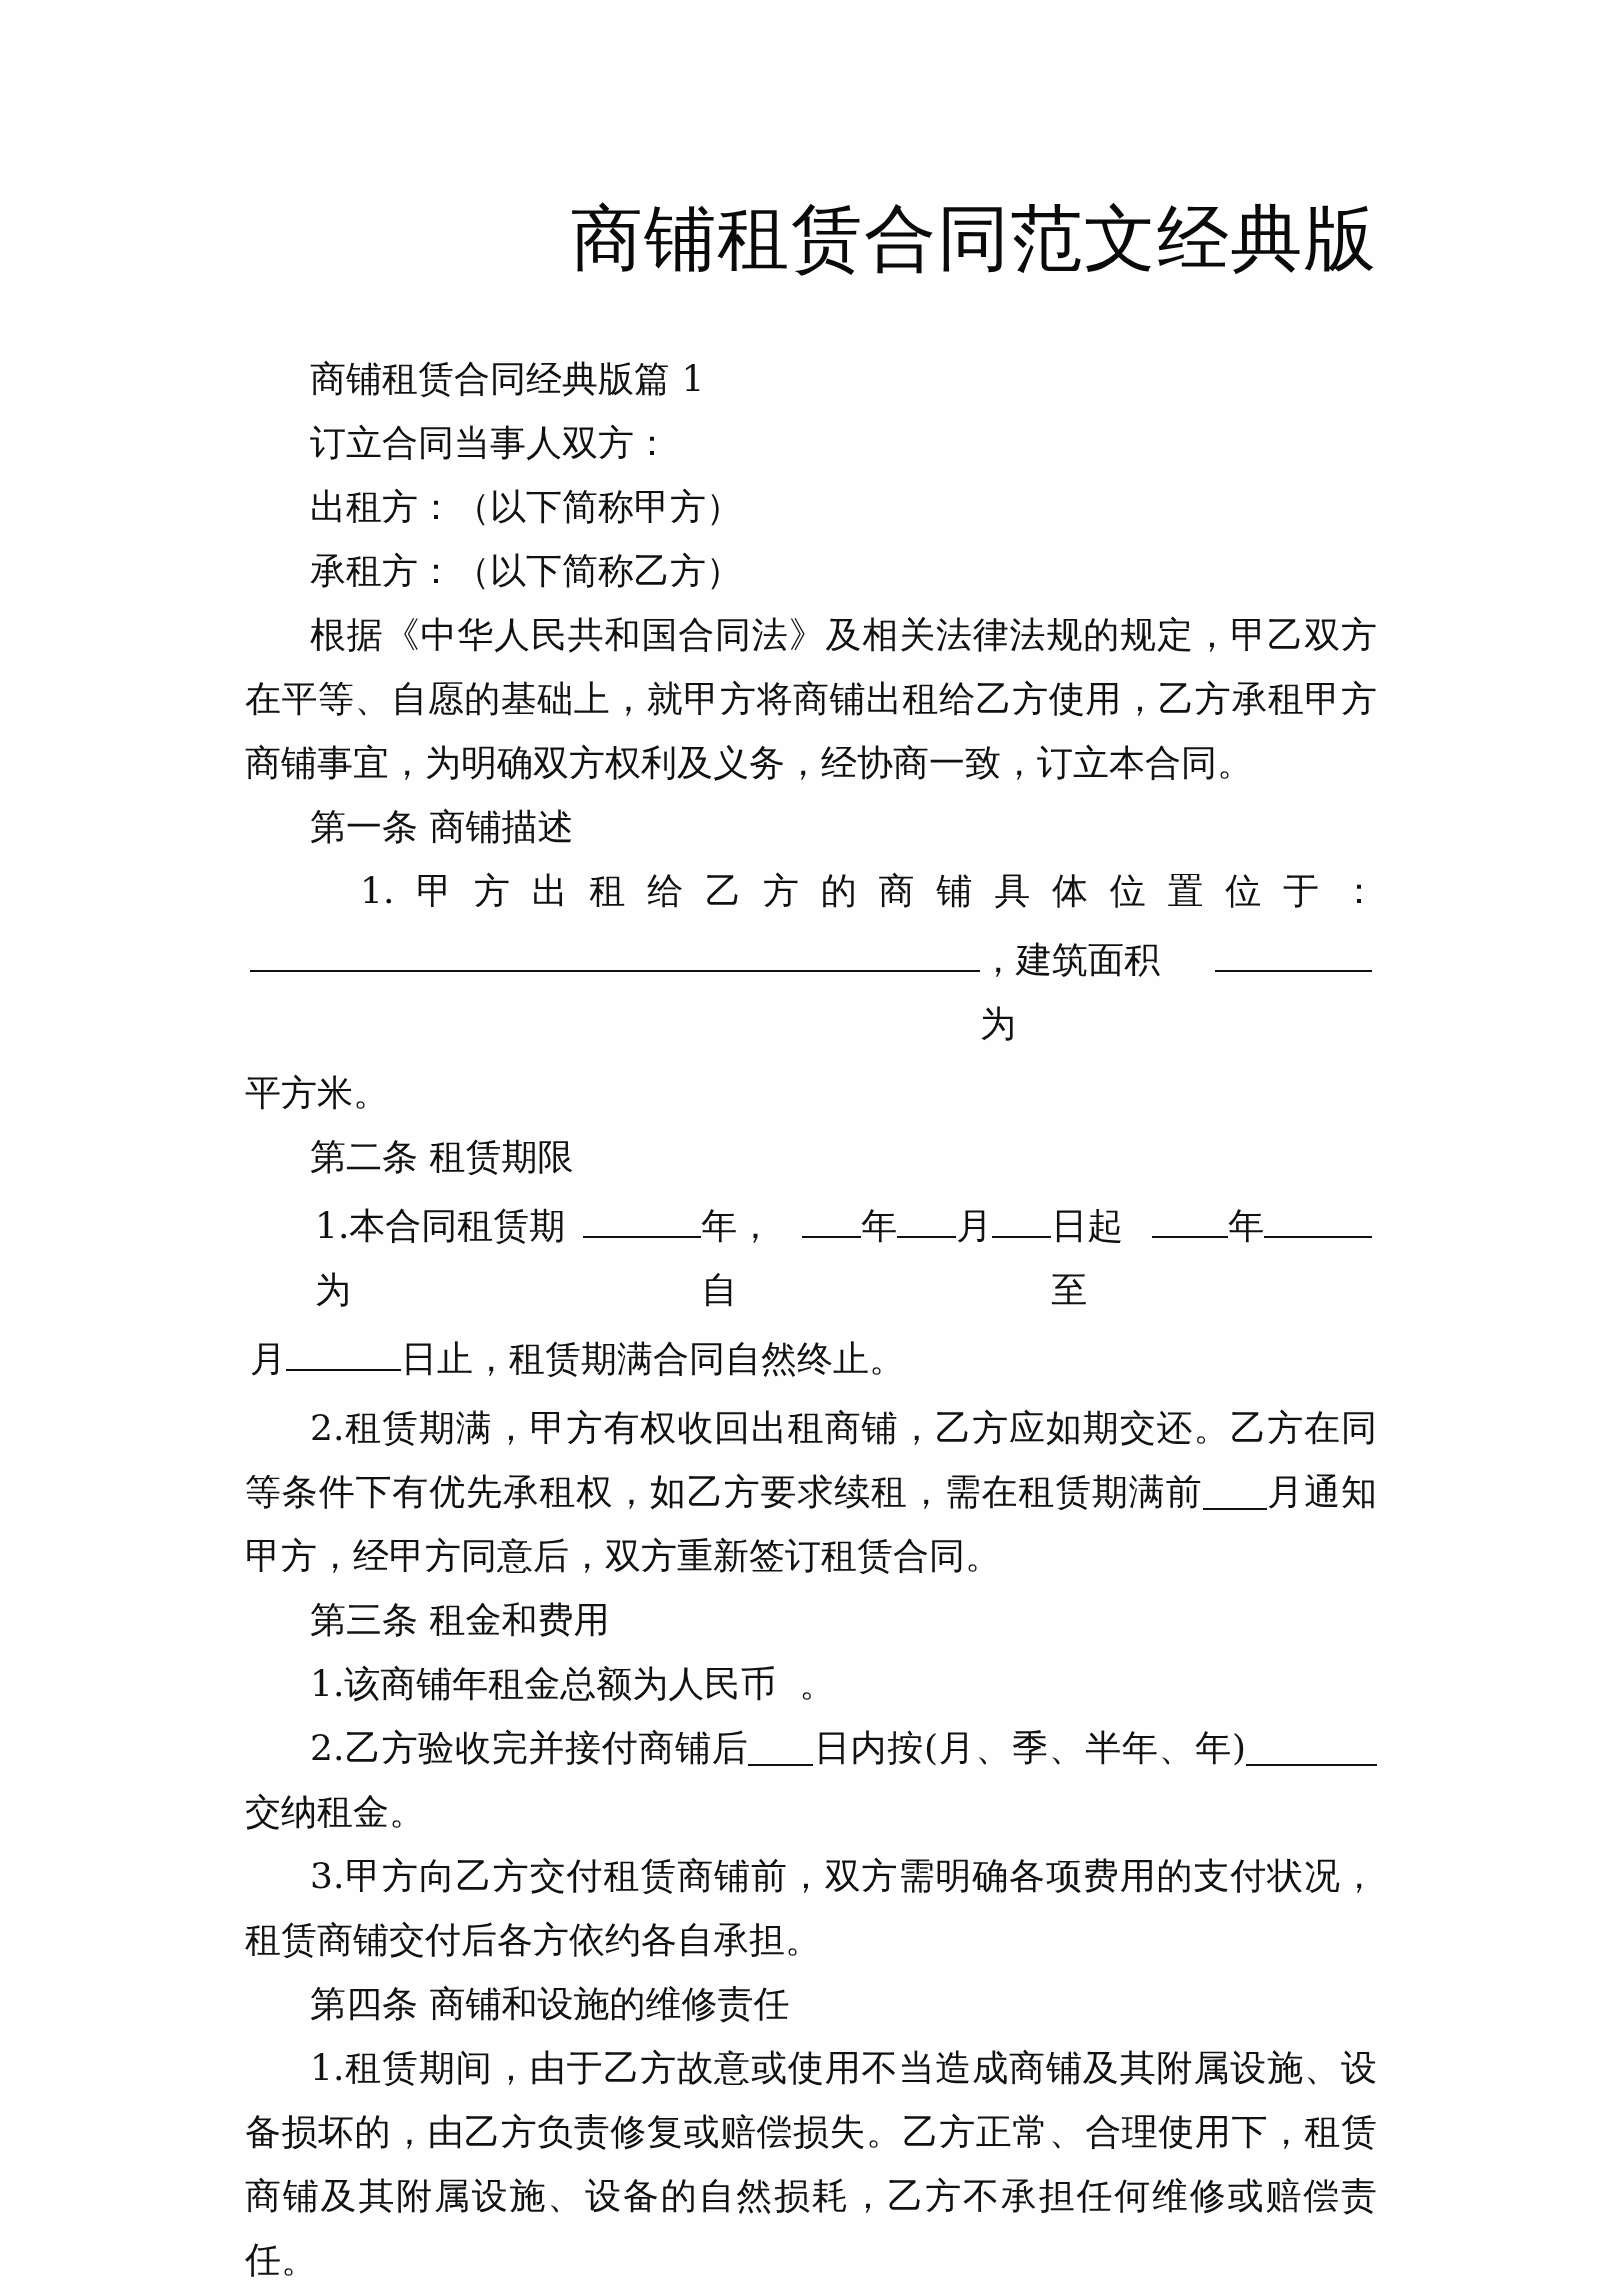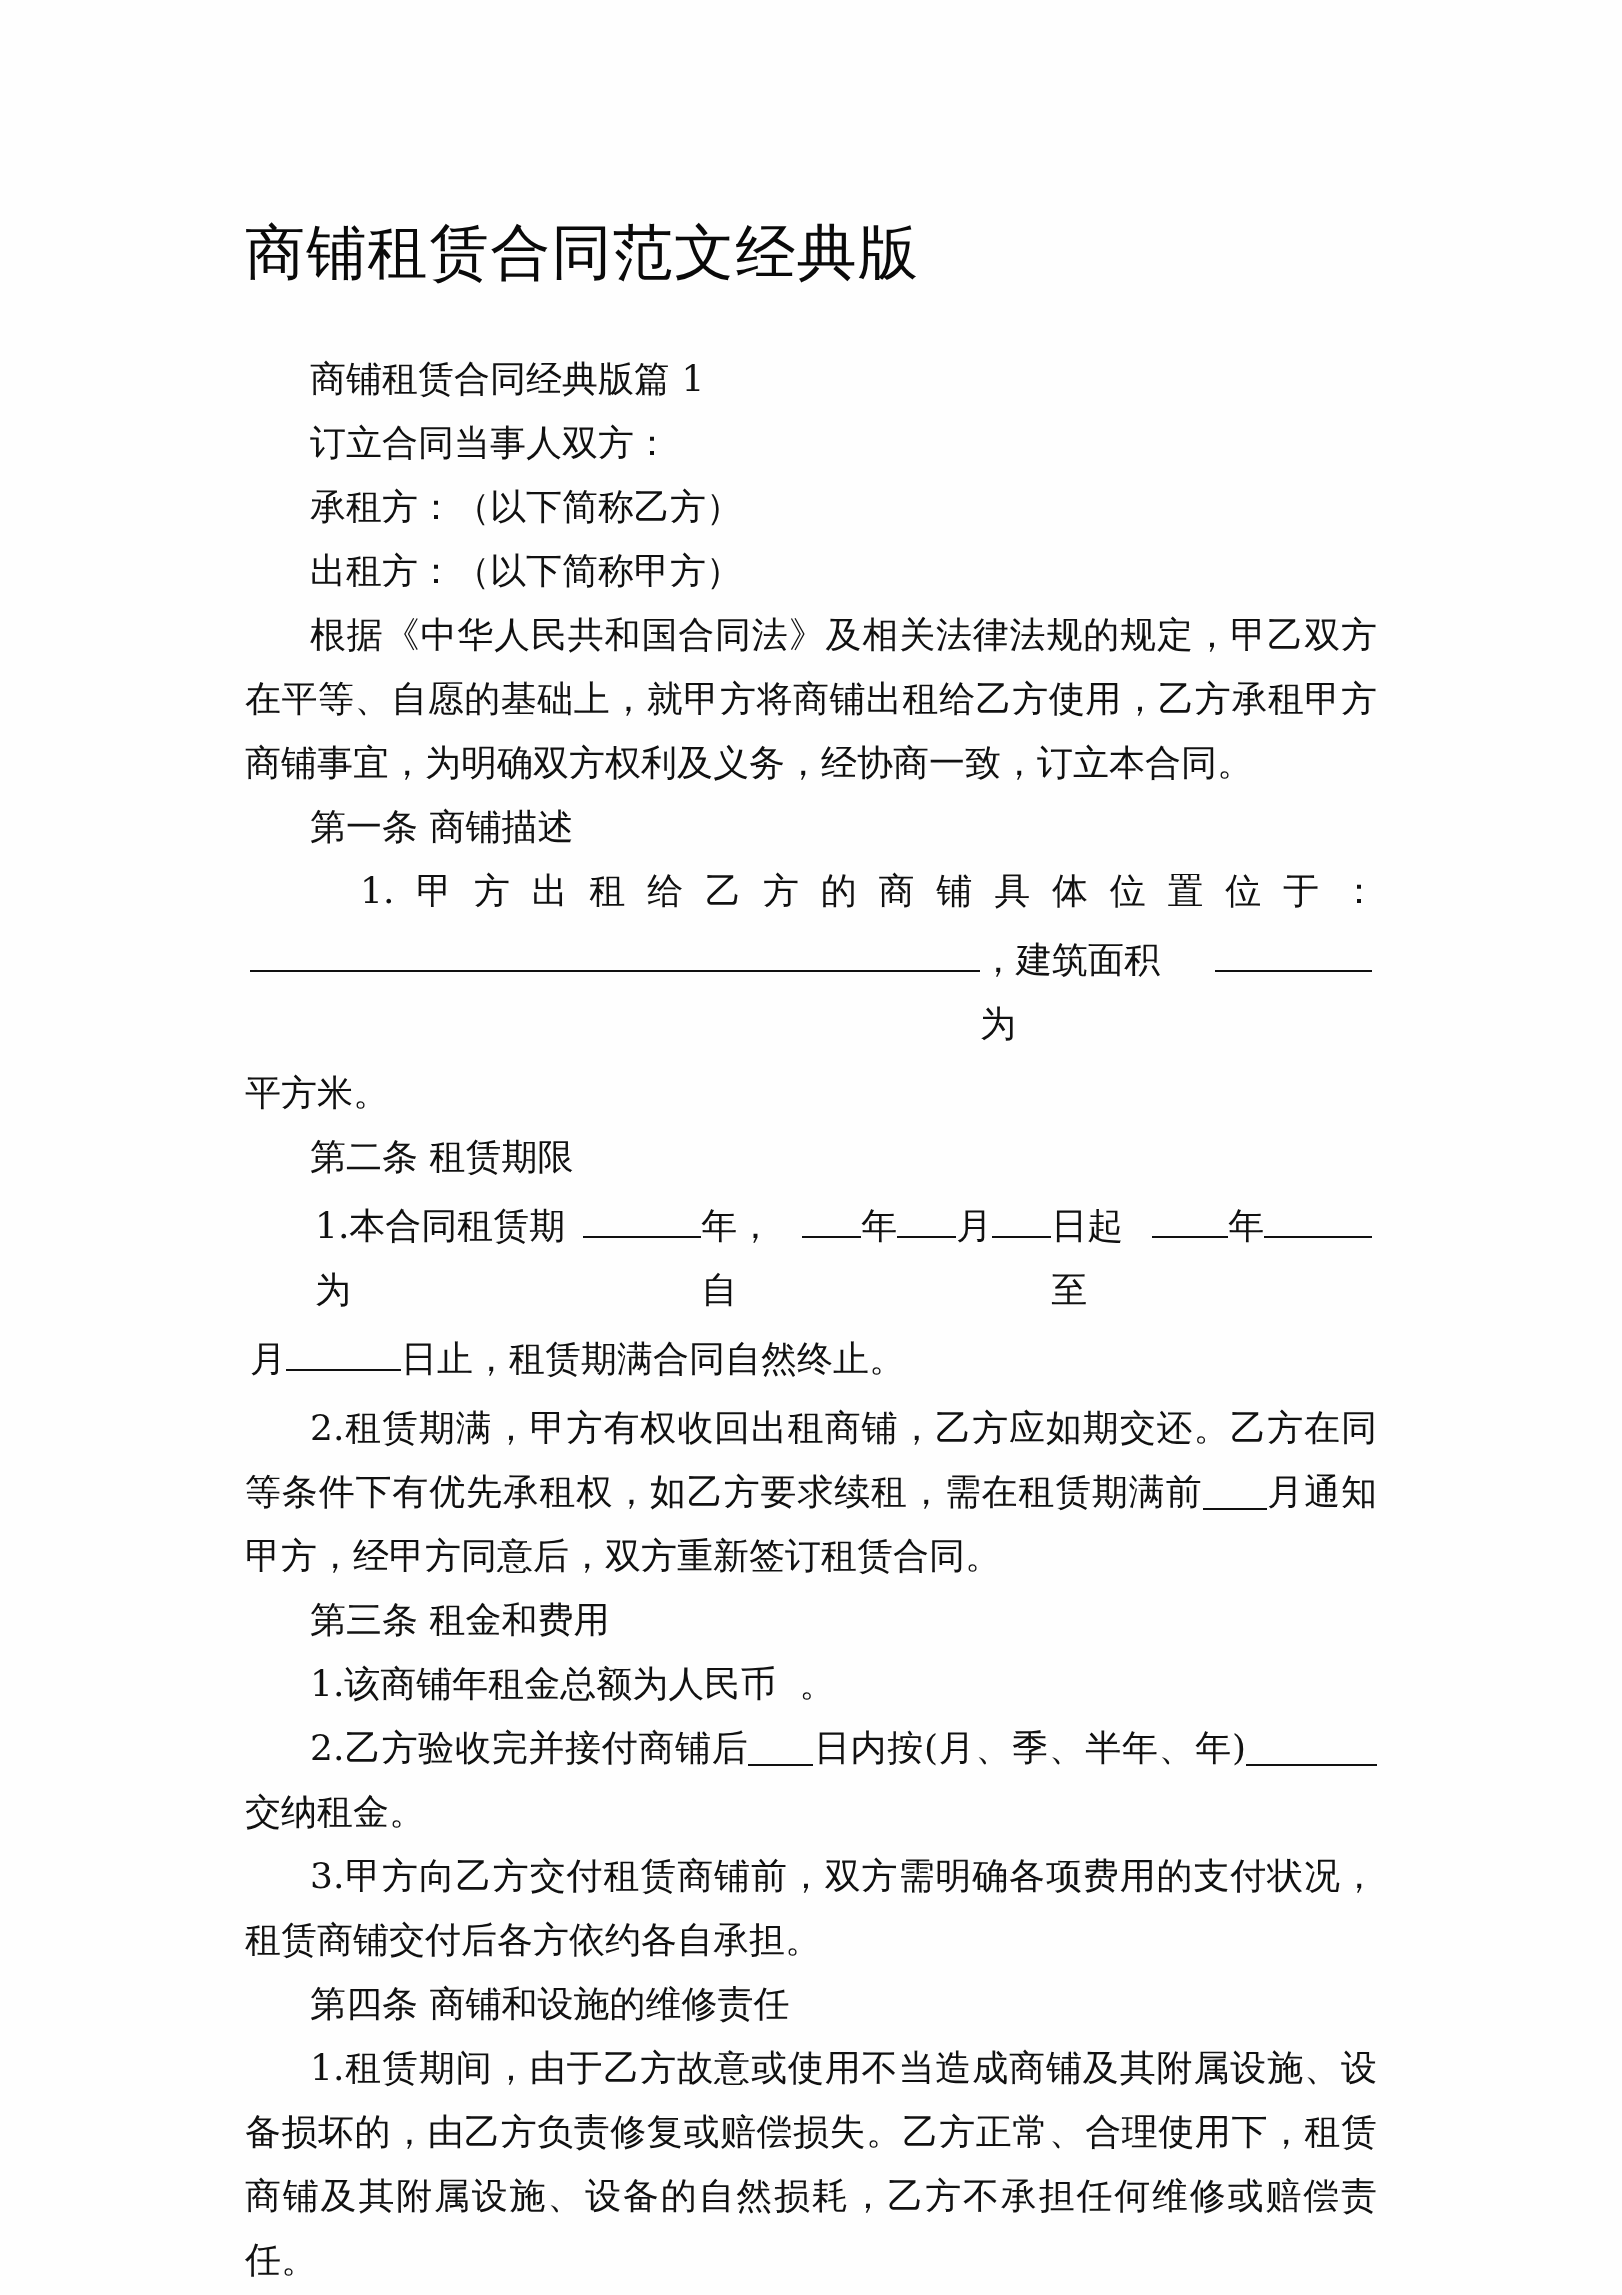--- a/index.html
+++ b/index.html
@@ -19,26 +19,25 @@
       position: absolute;
       left: 245px;
       top: 0;
       width: 1132px;
     }
     .title {
       position: absolute;
       left: 0;
       top: 196px;
       width: 1132px;
-      text-align: left;
-      font-size: 60px;
+      text-align: right;
+      font-size: 72px;
       line-height: 85px;
       letter-spacing: 1.3px;
       color: #0a0a0a;
-      margin-top: 14px;
     }
     .body {
       position: absolute;
       left: 0;
       top: 347px;
       width: 1132px;
       font-size: 36px;
       line-height: 64px;
     }
     .p {
@@ -74,22 +73,22 @@
 <body>
 
 <div class="page">
 
   <div class="title">商铺租赁合同范文经典版</div>
 
   <div class="body">
 
     <p class="heading">商铺租赁合同经典版篇 1</p>
     <p class="heading">订立合同当事人双方：</p>
+    <p class="heading">出租方：（以下简称甲方）</p>
     <p class="heading">承租方：（以下简称乙方）</p>
-    <p class="heading">出租方：（以下简称甲方）</p>
 
     <p class="p">根据《中华人民共和国合同法》及相关法律法规的规定，甲乙双方在平等、自愿的基础上，就甲方将商铺出租给乙方使用，乙方承租甲方商铺事宜，为明确双方权利及义务，经协商一致，订立本合同。</p>
 
     <p class="heading">第一条  商铺描述</p>
     <p class="spread">
       <span>1.</span>
       <span>甲</span>
       <span>方</span>
       <span>出</span>
       <span>租</span>

